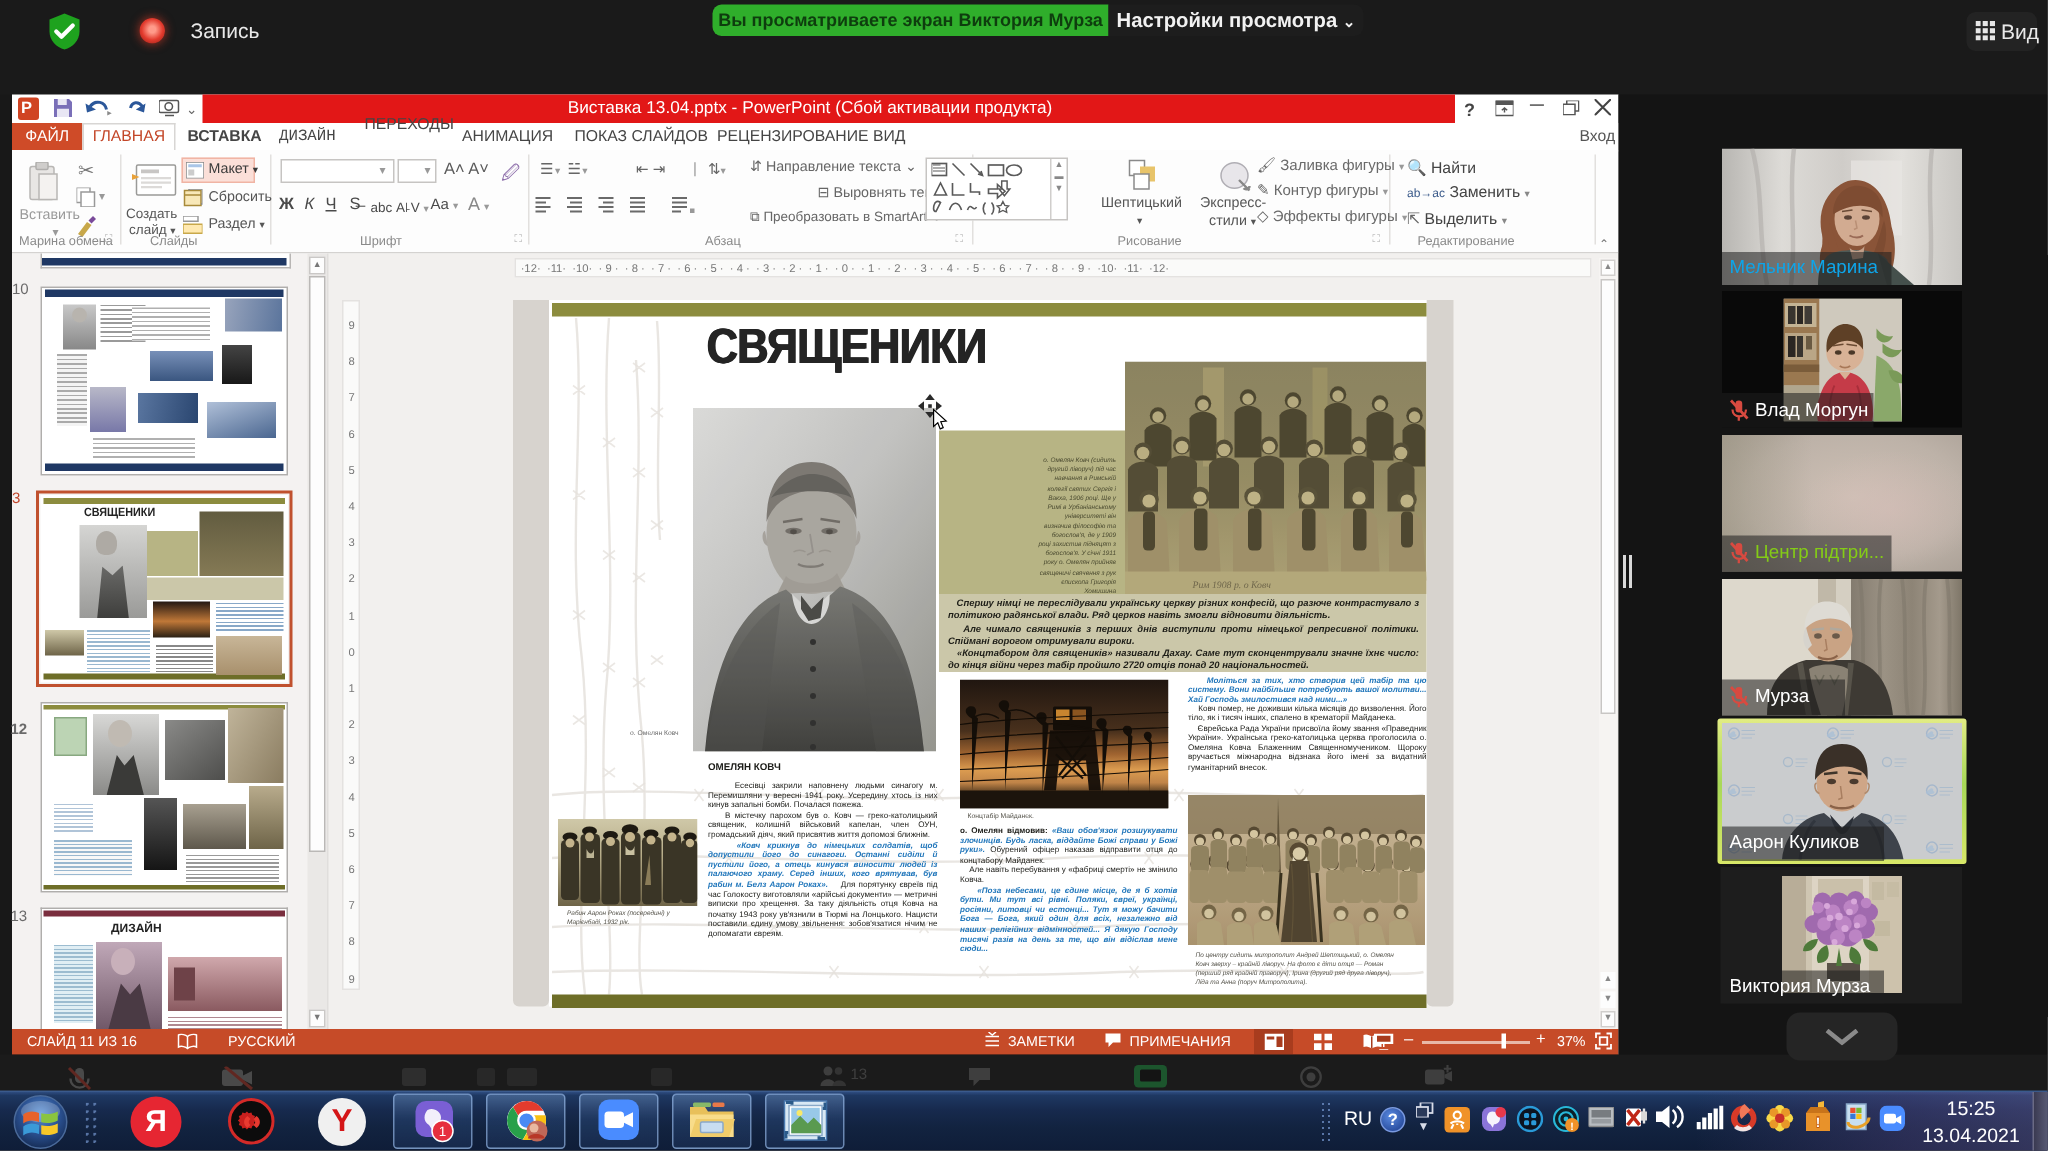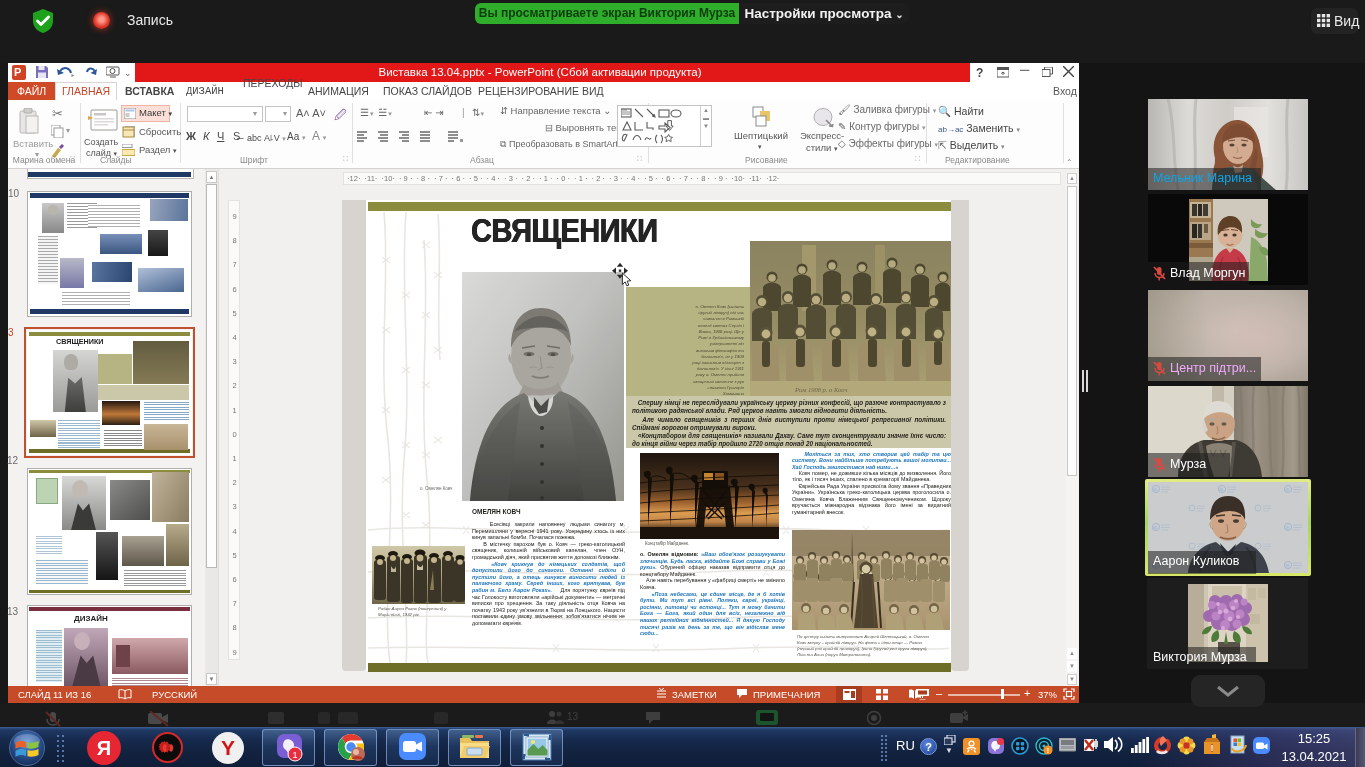--- a/index.html
+++ b/index.html
@@ -666,21 +666,21 @@
 <div class="a" style="left:98px;top:354px;width:34px;height:30px;background:#b7b484;"></div>
 <div class="a" style="left:133px;top:341px;width:56px;height:43px;background:linear-gradient(#625c40,#857a55);"></div>
 <div class="a" style="left:98px;top:385px;width:91px;height:15px;background:#cbc7a9;"></div>
 <div class="a" style="left:102px;top:401px;width:38px;height:24px;background:linear-gradient(#241812 0%,#c07838 55%,#2a2014 100%);"></div>
 <div class="a" style="left:144px;top:402px;width:45px;height:20px;background:repeating-linear-gradient(#88a8c8 0 1px,#fff 1px 2.5px);"></div>
 <div class="a" style="left:144px;top:424px;width:44px;height:26px;background:linear-gradient(#c8b698,#a8906c);"></div>
 <div class="a" style="left:30px;top:420px;width:26px;height:17px;background:linear-gradient(#cfc8a8,#6e6448);"></div>
 <div class="a" style="left:58px;top:420px;width:42px;height:28px;background:repeating-linear-gradient(#9ab8d0 0 1px,#fff 1px 2.5px);"></div>
 <div class="a" style="left:104px;top:430px;width:38px;height:18px;background:repeating-linear-gradient(#888 0 1px,#fff 1px 2.5px);"></div>
 
-<div class="a" style="left:7px;top:455px;color:#6a6a6a;font-size:10px;">12</div>
+<div class="a" style="left:7px;top:481px;color:#6a6a6a;font-size:10px;font-weight:bold;">12</div>
 <div class="a" style="left:27px;top:468px;width:165px;height:127px;background:#fff;border:1px solid #b0aeac;box-sizing:border-box;"></div>
 <div class="a" style="left:29px;top:470px;width:161px;height:3px;background:#8c8c3e;"></div>
 <div class="a" style="left:29px;top:590px;width:161px;height:3px;background:#6e6e28;"></div>
 <div class="a" style="left:36px;top:478px;width:22px;height:26px;background:#bcd4b4;border:1px solid #88a880;box-sizing:border-box;"></div>
 <div class="a" style="left:62px;top:476px;width:44px;height:54px;background:linear-gradient(#d8d8d6,#8a8a88);"></div>
 <div class="a" style="left:72px;top:480px;width:16px;height:18px;border-radius:50%;background:#c0bab2;"></div>
 <div class="a" style="left:66px;top:502px;width:34px;height:28px;background:#3a3a38;clip-path:polygon(15% 100%,35% 5%,50% 30%,68% 5%,88% 100%);"></div>
 <div class="a" style="left:110px;top:480px;width:40px;height:40px;background:linear-gradient(140deg,#8a8a88,#4e4e4c);"></div>
 <div class="a" style="left:152px;top:472px;width:37px;height:50px;background:linear-gradient(120deg,#c0b49a,#8a7c60);"></div>
 <div class="a" style="left:96px;top:532px;width:22px;height:48px;background:linear-gradient(#555,#151515);"></div>
@@ -1055,21 +1055,21 @@
 <div class="a" style="left:1148px;top:290px;width:160px;height:91px;background:radial-gradient(ellipse 120px 70px at 55% 45%,#cdbfb4,#bdb2a8 60%,#a89e94);"></div>
 <div class="a" style="left:1148px;top:290px;width:160px;height:91px;background:radial-gradient(ellipse 60px 40px at 70% 55%,rgba(215,190,185,.55),transparent);"></div>
 <div class="a" style="left:1148px;top:290px;width:60px;height:91px;background:linear-gradient(90deg,rgba(150,145,125,.5),transparent);"></div>
 <div class="a" style="left:1148px;top:357px;width:113px;height:24px;background:rgba(30,30,30,.55);"></div>
 <svg class="a" style="left:1152px;top:361px" width="14" height="15" viewBox="0 0 14 15">
     <rect x="5" y="1" width="4.5" height="8" rx="2.2" fill="#d84a40"></rect>
     <path d="M3 7 c0 6 9 6 9 0" stroke="#d84a40" stroke-width="1.5" fill="none"></path>
     <path d="M7.2 12 v2.5" stroke="#d84a40" stroke-width="1.5"></path>
     <path d="M2 1 L13 13" stroke="#d84a40" stroke-width="1.8"></path>
   </svg>
-<div class="a" style="left:1170px;top:361px;color:#f0abfc;font-size:12.5px;">Центр підтри...</div>
+<div class="a" style="left:1170px;top:361px;color:#84cc16;font-size:12.5px;">Центр підтри...</div>
 
 <svg class="a" style="left:1148px;top:386px" width="160" height="91" viewBox="0 0 160 91">
 <defs>
       <linearGradient id="v4c" x1="0" y1="0" x2="1" y2="0">
         <stop offset="0" stop-color="#837b6f"></stop>
         <stop offset=".3" stop-color="#9b9284"></stop>
         <stop offset=".55" stop-color="#8d8476"></stop>
         <stop offset=".8" stop-color="#a49a8c"></stop>
         <stop offset="1" stop-color="#7e7668"></stop>
       </linearGradient>

